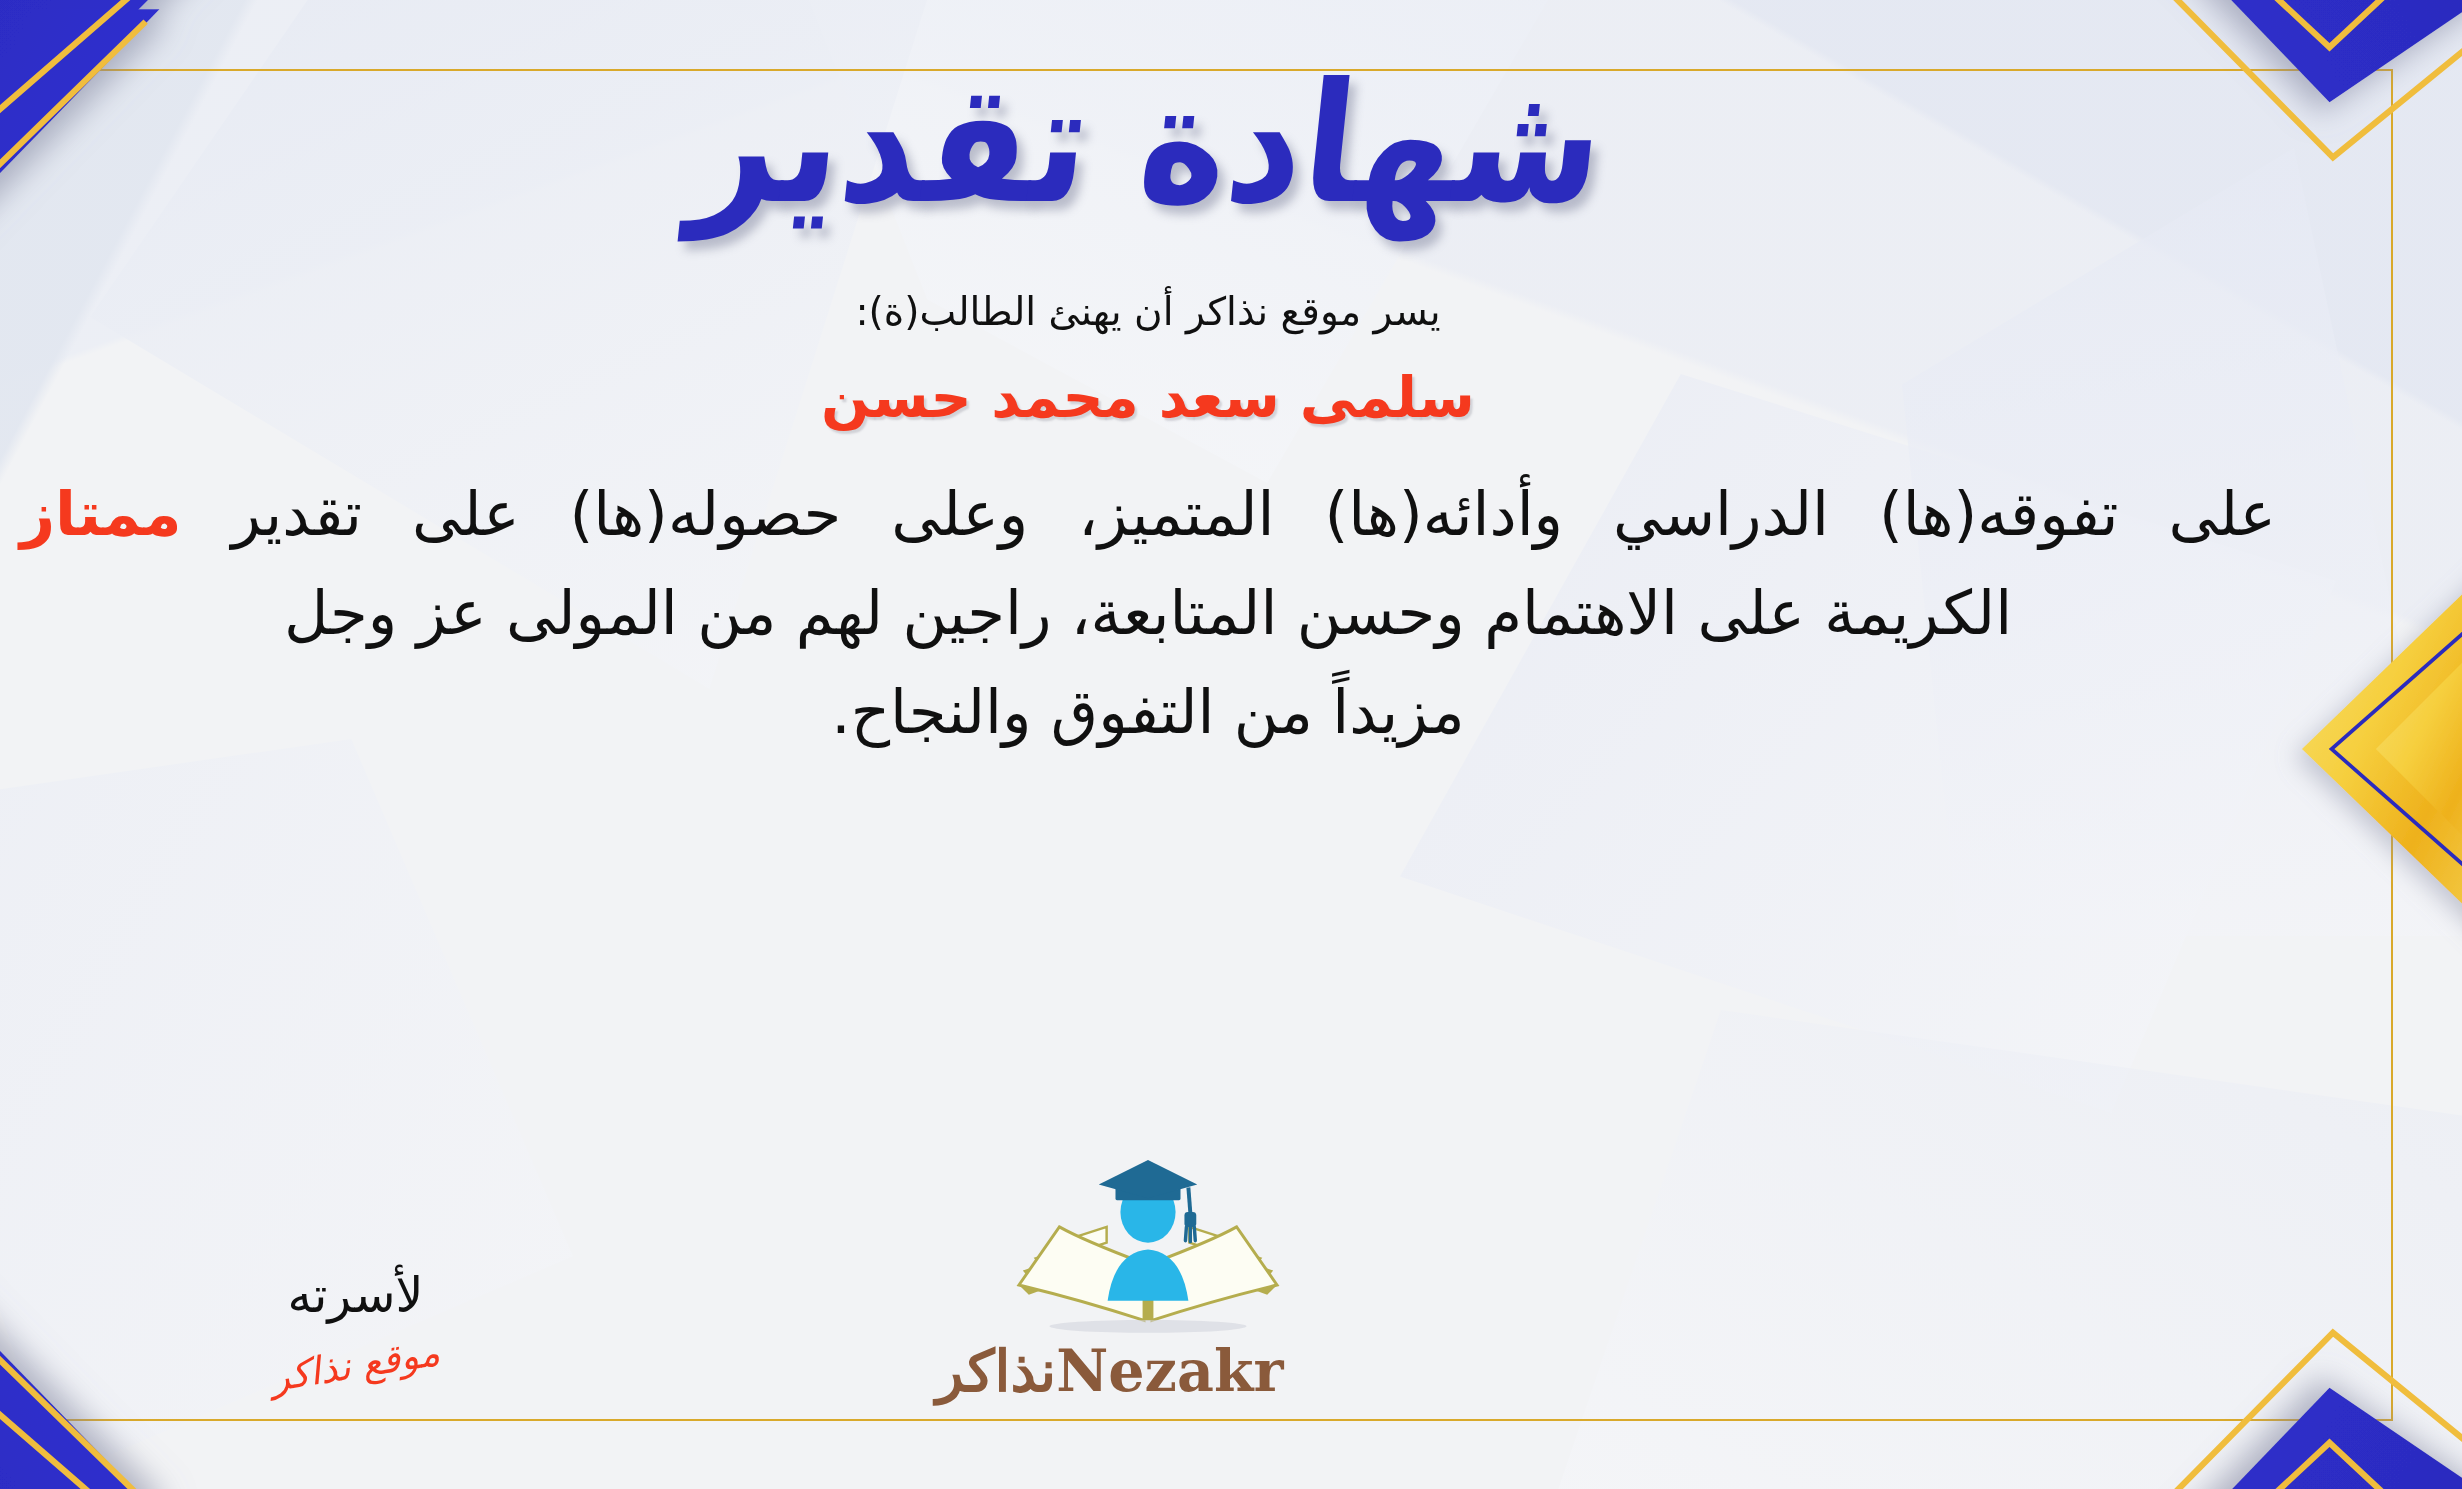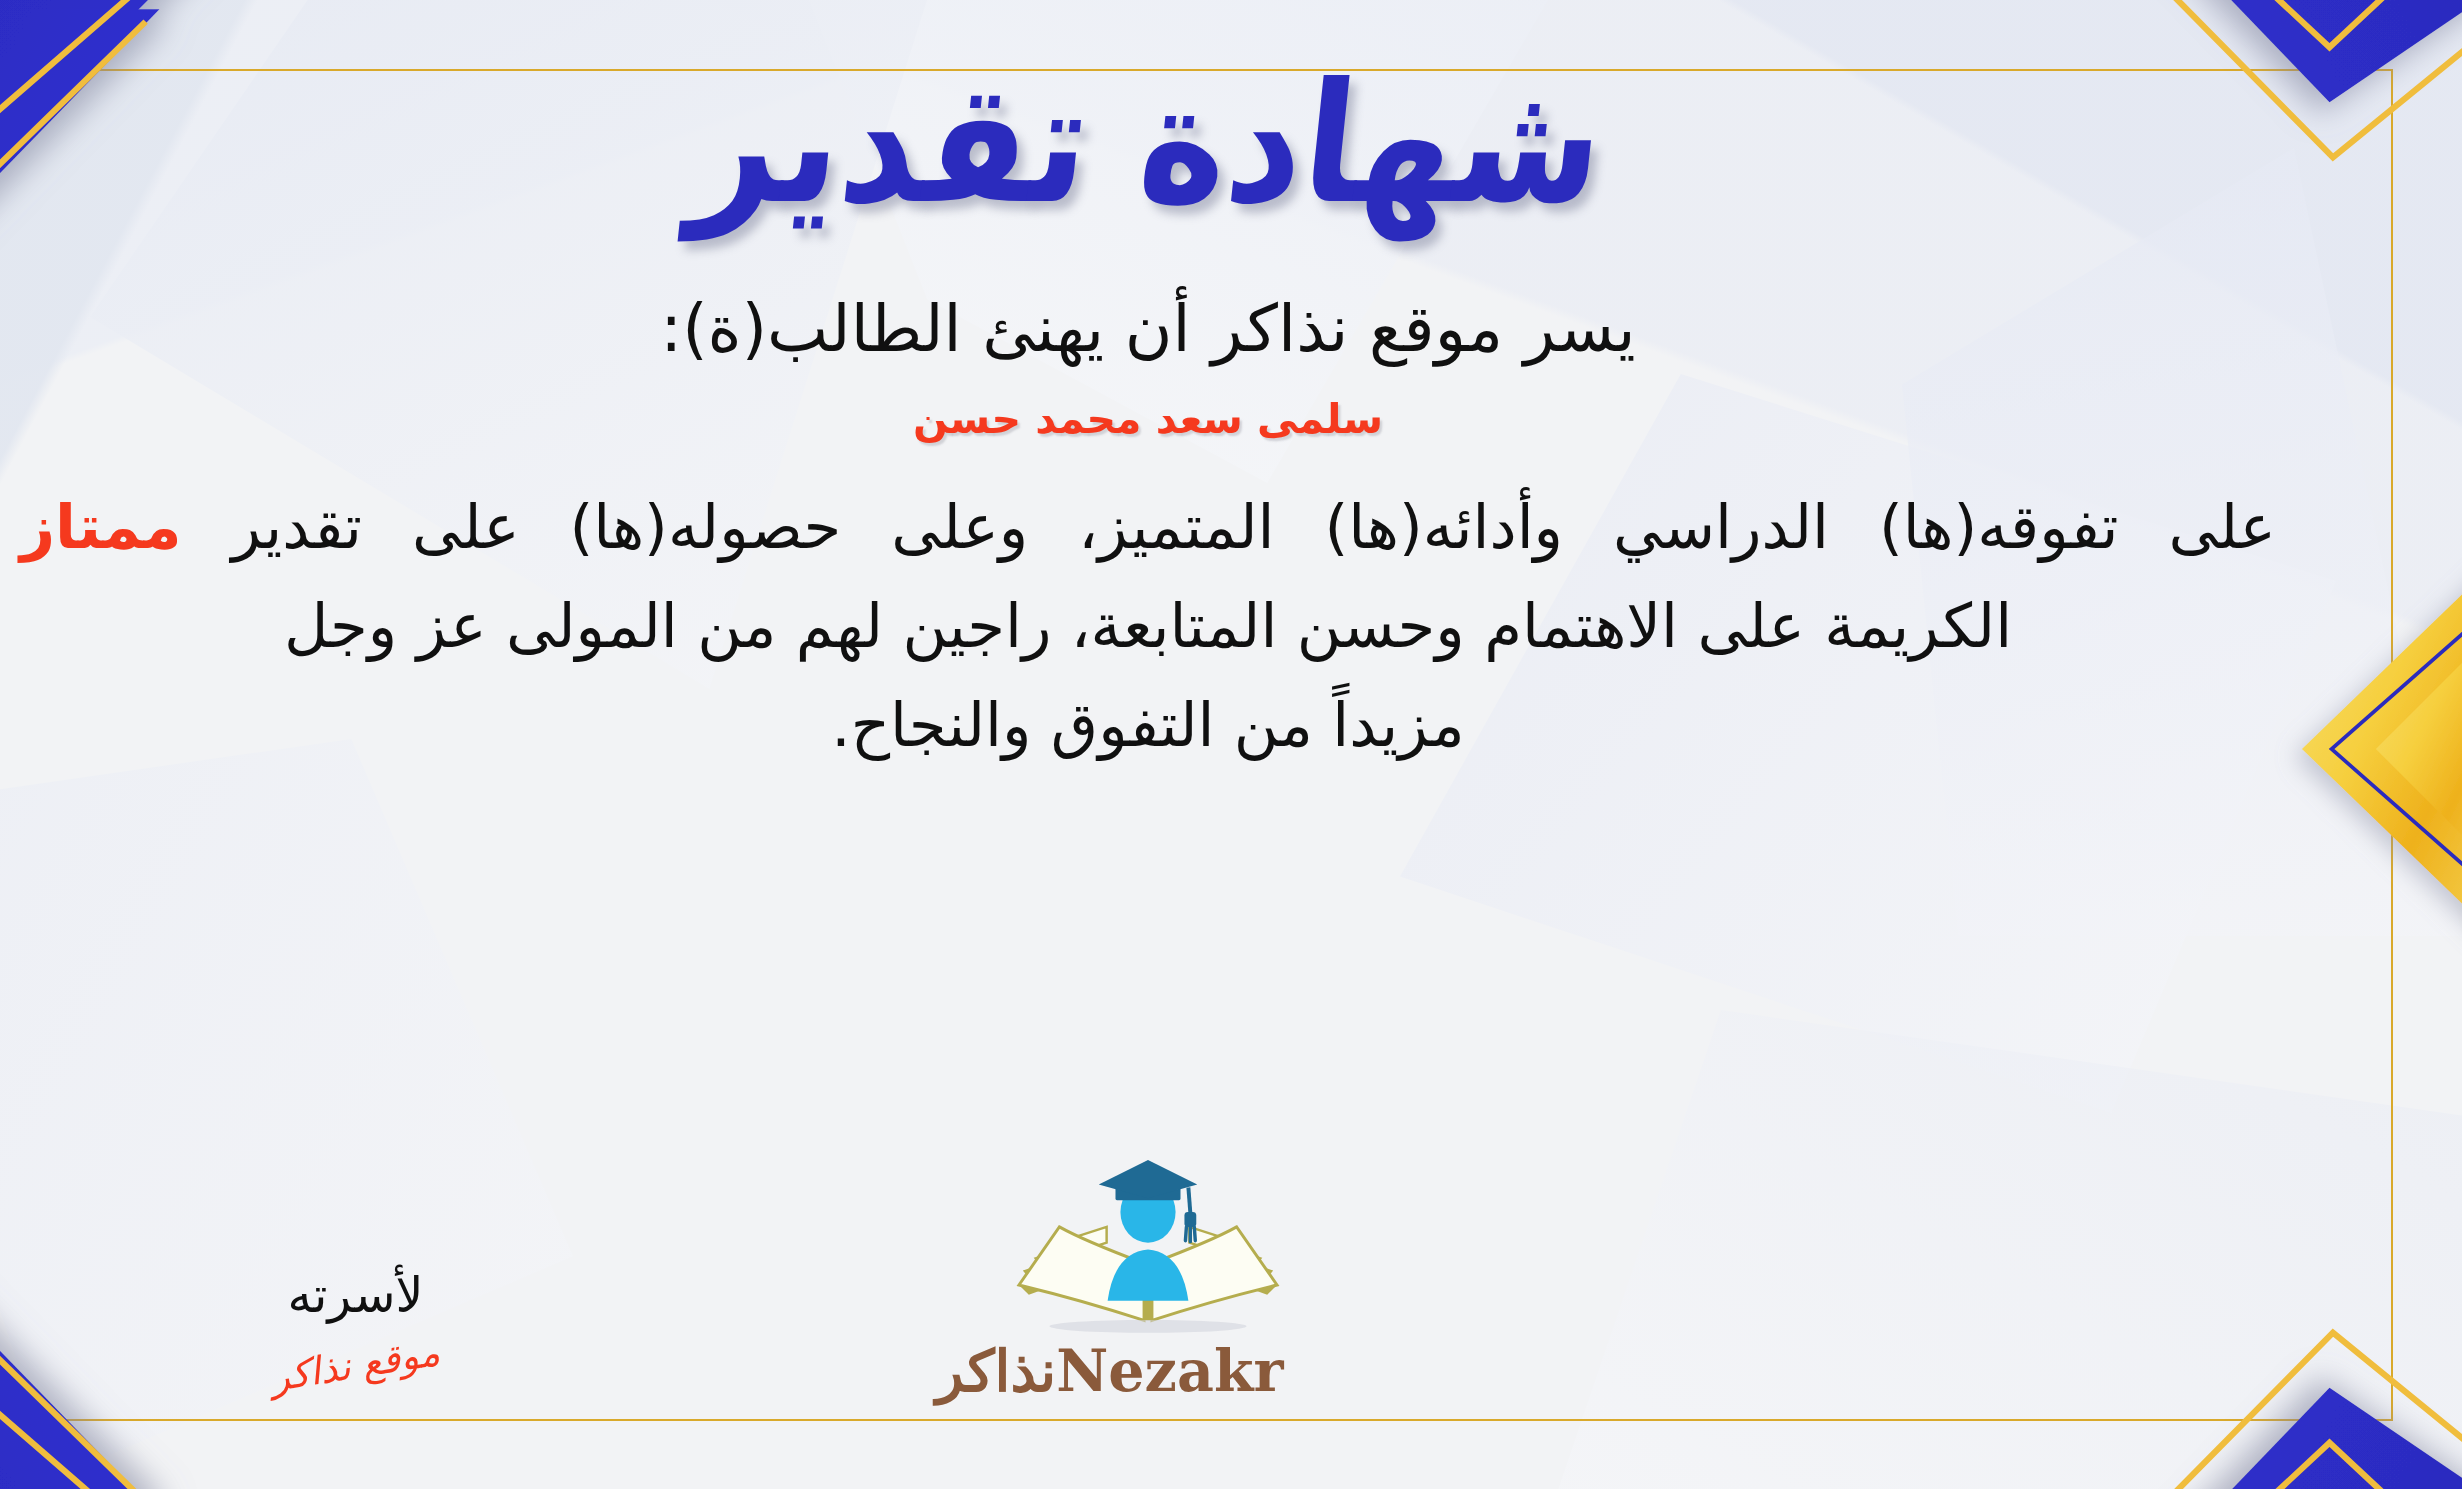--- a/index.html
+++ b/index.html
@@ -121,29 +121,29 @@
     font-weight: 700;
     color: #2b2bbd;
     letter-spacing: -3.9px;
     line-height: 1.15;
     text-shadow: 7.9px 7.9px 8.9px rgba(120,125,150,0.45);
     transform: skewX(-6deg) scaleY(1.12);
   }
 
   .intro-line {
     margin-top: 59px;
-    font-size: 65px;
+    font-size: 39px;
     font-weight: 500;
     color: #101010;
     line-height: 1.25;
   }
 
   .student-name {
     margin-top: 25.6px;
-    font-size: 41px;
+    font-size: 57px;
     font-weight: 600;
     color: #f5391e;
     line-height: 1.2;
     text-shadow: 2.5px 2.5px 2px rgba(150,150,160,0.35);
   }
 
   .body-block {
     margin-top: 34px;
     width: 2256px;
     font-size: 61px;

